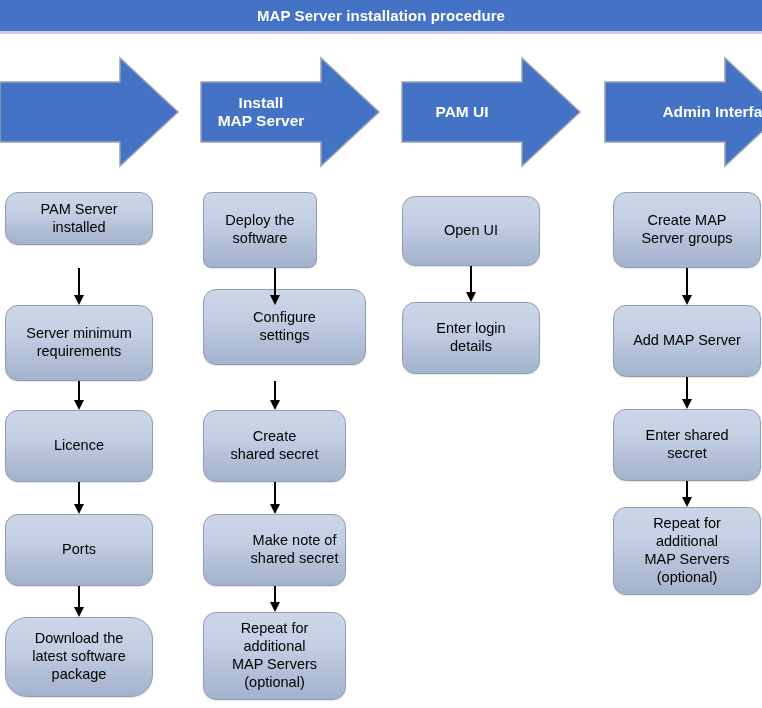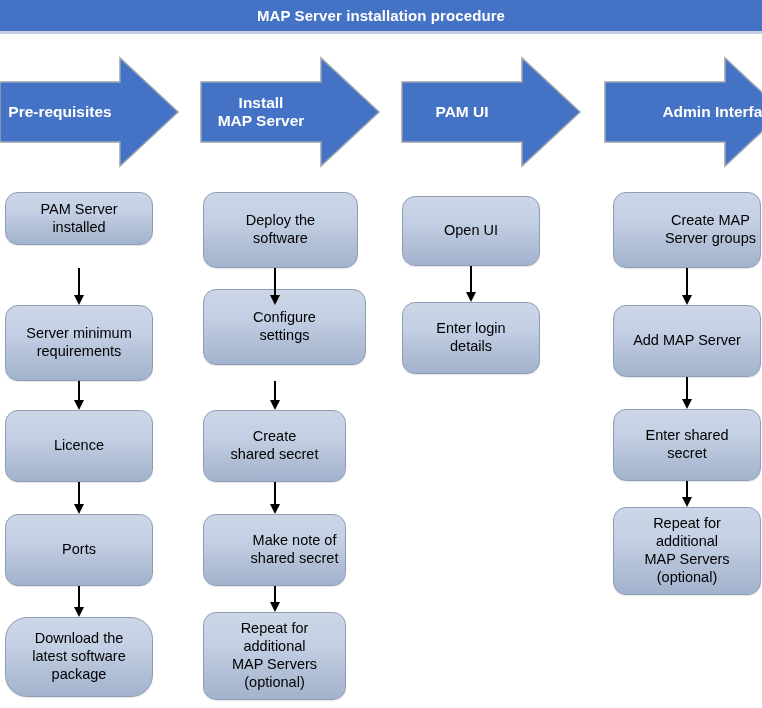--- a/index.html
+++ b/index.html
@@ -106,21 +106,20 @@
 
   <div class="header-bar">
     <span class="header-title">MAP Server installation procedure</span>
   </div>
 
   <div id="phase-arrows">
       <div class="phase-arrow" style="left: 0px; width: 178px;">
         <svg width="178" height="108" viewBox="0 0 178 108">
           <polygon points="0,24 120,24 120,0 178,54 120,108 120,84 0,84" fill="#4472C4" stroke="#9AA3AE" stroke-width="1.5"></polygon>
         </svg>
-        <div class="phase-label" style="left: 0px; width: 120px;">Pre-requisites</div>
       </div>
       <div class="phase-arrow" style="left: 201px; width: 178px;">
         <svg width="178" height="108" viewBox="0 0 178 108">
           <polygon points="0,24 120,24 120,0 178,54 120,108 120,84 0,84" fill="#4472C4" stroke="#9AA3AE" stroke-width="1.5"></polygon>
         </svg>
         <div class="phase-label" style="left: 0px; width: 120px;">Install
 MAP Server</div>
       </div>
       <div class="phase-arrow" style="left: 402px; width: 178px;">
         <svg width="178" height="108" viewBox="0 0 178 108">
@@ -148,21 +147,21 @@
         <span class="pbox-label">Licence</span>
       </div>
       <div class="pbox" style="left: 5px; top: 514px; width: 148px; height: 72px;">
         <span class="pbox-label">Ports</span>
       </div>
       <div class="pbox" style="left: 5px; top: 617px; width: 148px; height: 80px; border-radius: 22px;">
         <span class="pbox-label">Download the
 latest software
 package</span>
       </div>
-      <div class="pbox" style="left: 203px; top: 192px; width: 155px; height: 76px;">
+      <div class="pbox" style="left: 203px; top: 192px; width: 114px; height: 76px; border-radius: 8px;">
         <span class="pbox-label">Deploy the
 software</span>
       </div>
       <div class="pbox" style="left: 203px; top: 289px; width: 163px; height: 76px;">
         <span class="pbox-label">Configure
 settings</span>
       </div>
       <div class="pbox" style="left: 203px; top: 410px; width: 143px; height: 72px;">
         <span class="pbox-label">Create
 shared secret</span>
@@ -177,21 +176,21 @@
 MAP Servers
 (optional)</span>
       </div>
       <div class="pbox" style="left: 402px; top: 196px; width: 138px; height: 70px;">
         <span class="pbox-label">Open UI</span>
       </div>
       <div class="pbox" style="left: 402px; top: 302px; width: 138px; height: 72px;">
         <span class="pbox-label">Enter login
 details</span>
       </div>
-      <div class="pbox" style="left: 613px; top: 192px; width: 148px; height: 76px; justify-content: flex-end;">
+      <div class="pbox" style="left: 613px; top: 192px; width: 148px; height: 76px;">
         <span class="pbox-label">Create MAP
 Server groups</span>
       </div>
       <div class="pbox" style="left: 613px; top: 305px; width: 148px; height: 72px;">
         <span class="pbox-label">Add MAP Server</span>
       </div>
       <div class="pbox" style="left: 613px; top: 409px; width: 148px; height: 72px;">
         <span class="pbox-label">Enter shared
 secret</span>
       </div>

